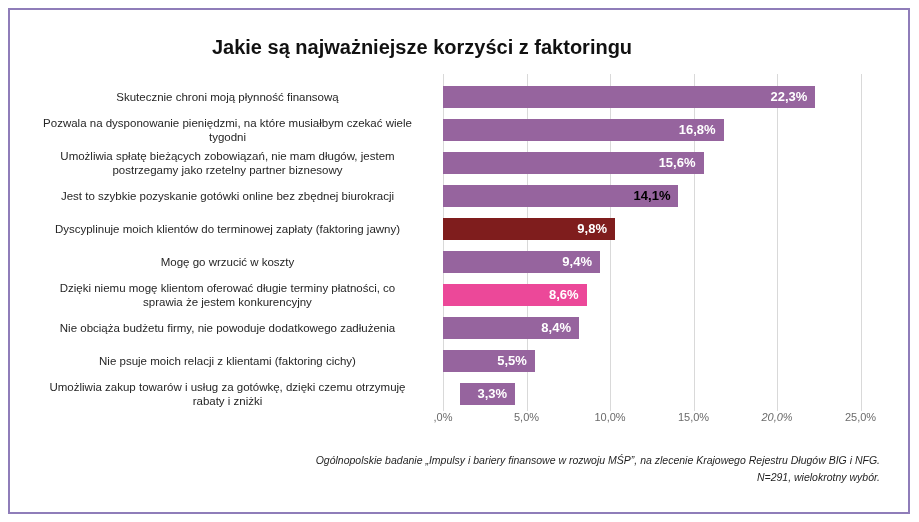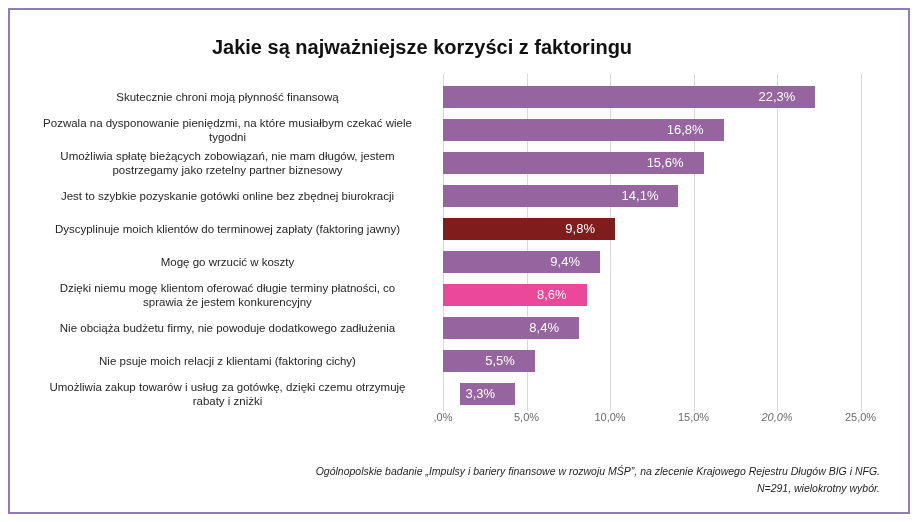--- a/index.html
+++ b/index.html
@@ -32,32 +32,32 @@
   .cat-label{
     text-align:center;white-space:pre-line;
     font-size:11.5px;line-height:14px;color:#262626;
   }
   #bars{position:absolute;left:0;top:0;}
   .bar{
     position:absolute;height:22px;background:#96649e;
     display:flex;align-items:center;justify-content:flex-end;
   }
   .bar-value{
-    color:#ffffff;font-weight:normal;font-size:13px;
-    padding-right:20px;
+    color:#ffffff;font-weight:bold;font-size:13px;
+    padding-right:8px;
   }
   #xticks{position:absolute;left:0;top:411px;width:919px;height:18px;}
   .x-tick{
     position:absolute;width:60px;text-align:center;
     font-size:11px;color:#6b6b6b;
   }
   #footer{
     position:absolute;right:39px;top:452px;
     text-align:right;
-    font-style:italic;font-size:10.5px;line-height:17px;color:#1f1f1f;margin-top:11px;
+    font-style:italic;font-size:10.5px;line-height:17px;color:#1f1f1f;
   }
 </style>
 </head>
 <body>
 
 <div id="canvas">
   <div id="frame"></div>
   <div id="title">Jakie są najważniejsze korzyści z faktoringu</div>
   <div id="gridlines">
       <div class="gridline" style="left: 443px; top: 74px; height: 337px; background: rgb(217, 217, 217);"></div>
@@ -107,21 +107,21 @@
       <div class="bar" style="left: 443px; top: 85.5px; width: 372.41px; background: rgb(150, 100, 158);">
         <span class="bar-value" style="color: rgb(255, 255, 255);">22,3%</span>
       </div>
       <div class="bar" style="left: 443px; top: 118.5px; width: 280.56px; background: rgb(150, 100, 158);">
         <span class="bar-value" style="color: rgb(255, 255, 255);">16,8%</span>
       </div>
       <div class="bar" style="left: 443px; top: 151.5px; width: 260.52px; background: rgb(150, 100, 158);">
         <span class="bar-value" style="color: rgb(255, 255, 255);">15,6%</span>
       </div>
       <div class="bar" style="left: 443px; top: 184.5px; width: 235.47px; background: rgb(150, 100, 158);">
-        <span class="bar-value" style="color: #ffffff;">14,1%</span>
+        <span class="bar-value" style="color: #000000;">14,1%</span>
       </div>
       <div class="bar" style="left: 443px; top: 217.5px; width: 172px; background: #7f1d1d;">
         <span class="bar-value" style="color: rgb(255, 255, 255);">9,8%</span>
       </div>
       <div class="bar" style="left: 443px; top: 250.5px; width: 156.98px; background: rgb(150, 100, 158);">
         <span class="bar-value" style="color: rgb(255, 255, 255);">9,4%</span>
       </div>
       <div class="bar" style="left: 443px; top: 283.5px; width: 143.62px; background: #ec4899;">
         <span class="bar-value" style="color: rgb(255, 255, 255);">8,6%</span>
       </div>

